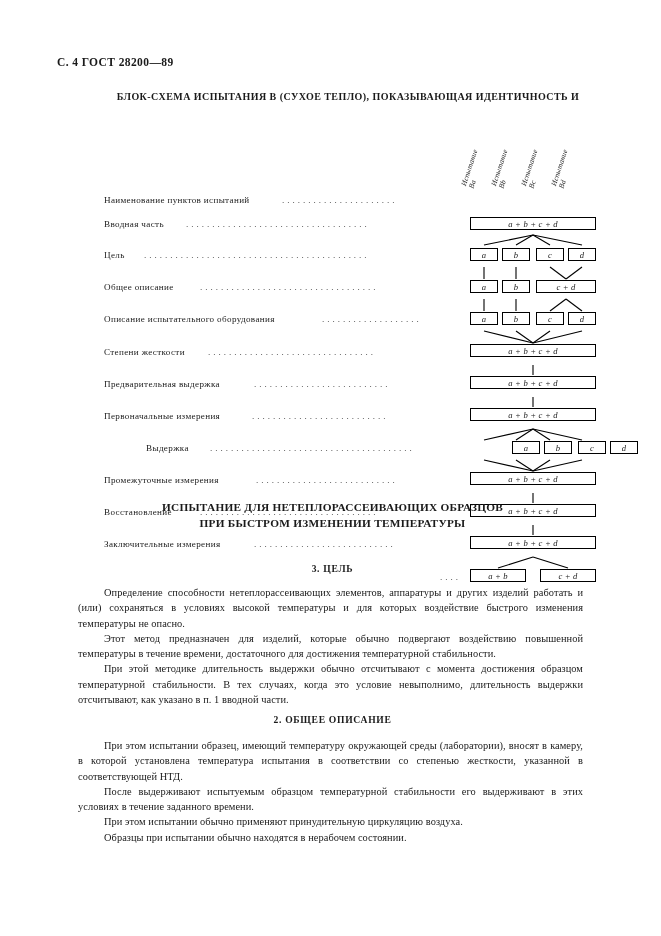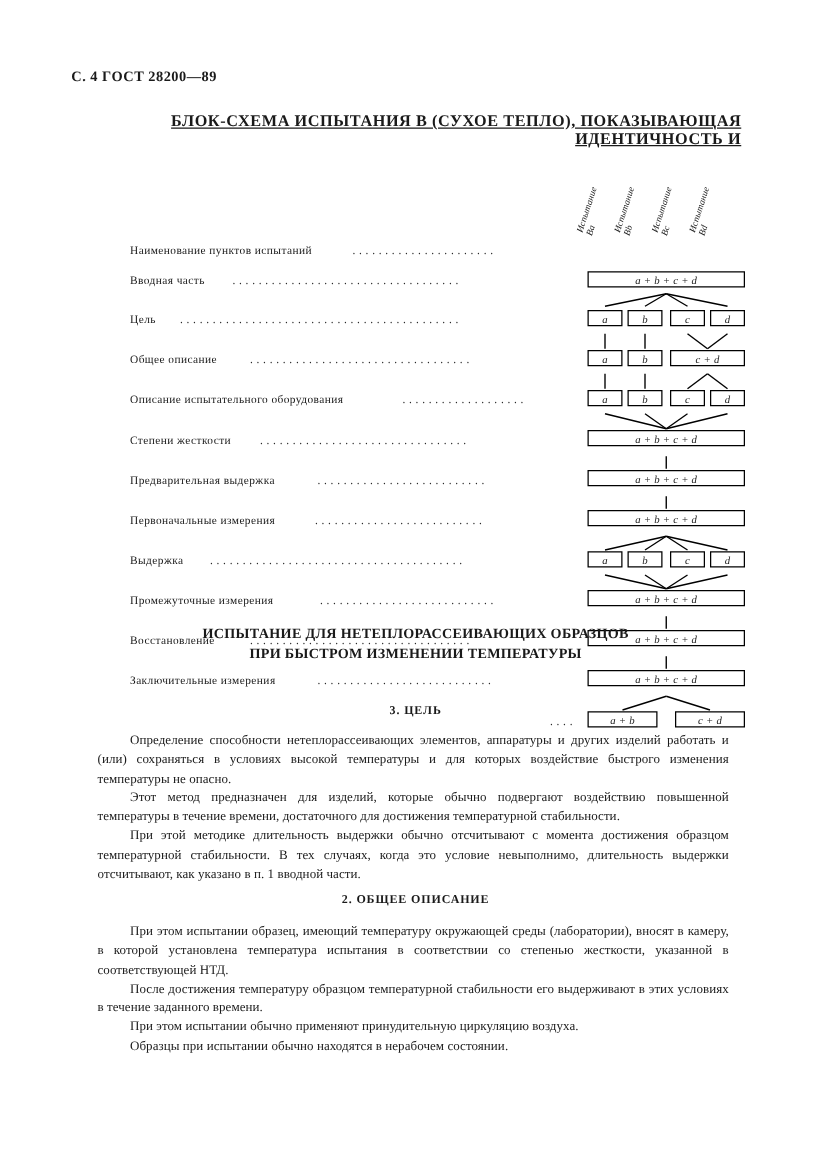--- a/index.html
+++ b/index.html
@@ -33,26 +33,25 @@
     letter-spacing: 0.4px;
     white-space: nowrap;
   }
 
   
   .chart-title {
     position: absolute;
     left: 103px;
     top: 90px;
     width: 490px;
-    font-size: 13px;
+    font-size: 10px;
     font-weight: bold;
     letter-spacing: 0.45px;
     line-height: 14px;
-    text-align: right;
-    text-decoration: underline;
+    text-align: center;
   }
   .chart-title .ln2 {
     display: block;
     padding-left: 22px;
   }
 
   
   .diagram {
     position: absolute;
     left: 104px;
@@ -325,21 +324,21 @@
 
       <div style="position:relative;height:11px;">
         <svg class="conn" width="126" height="11" style="position:absolute;left:366px;top:-1px;">
           <line x1="63" y1="0" x2="14" y2="11"></line>
           <line x1="63" y1="0" x2="46" y2="11"></line>
           <line x1="63" y1="0" x2="80" y2="11"></line>
           <line x1="63" y1="0" x2="112" y2="11"></line>
         </svg>
       </div>
 
-      <div class="drow" style="height:20px;">
+      <div class="drow" style="height:20px;margin-left:42px;">
         <span class="label" style="top:2px;">Выдержка</span>
         <span class="leader" style="left:64px;top:2px;">. . . . . . . . . . . . . . . . . . . . . . . . . . . . . . . . . . . . . . .</span>
         <div class="boxzone" style="height:20px;">
           <div class="bx q0" style="top:0px;">a</div>
           <div class="bx q1" style="top:0px;">b</div>
           <div class="bx q2" style="top:0px;">c</div>
           <div class="bx q3" style="top:0px;">d</div>
         </div>
       </div>
 
@@ -416,18 +415,18 @@
   <div class="para" style="top:585px;">
     <p>Определение способности нетеплорассеивающих элементов, аппаратуры и других изделий работать и (или) сохраняться в условиях высокой температуры и для которых воздействие быстрого изменения температуры не опасно.</p>
     <p>Этот метод предназначен для изделий, которые обычно подвергают воздействию повышенной температуры в течение времени, достаточного для достижения температурной стабильности.</p>
     <p>При этой методике длительность выдержки обычно отсчитывают с момента достижения образцом температурной стабильности. В тех случаях, когда это условие невыполнимо, длительность выдержки отсчитывают, как указано в п. 1 вводной части.</p>
   </div>
 
   <div class="subhead" style="top:714px;">2.  ОБЩЕЕ ОПИСАНИЕ</div>
 
   <div class="para" style="top:738px;">
     <p>При этом испытании образец, имеющий температуру окружающей среды (лаборатории), вносят в камеру, в которой установлена температура испытания в соответствии со степенью жесткости, указанной в соответствующей НТД.</p>
-    <p>После достижения температуру образцом температурной стабильности его выдерживают в этих условиях в течение заданного времени.</p>
+    <p>После выдерживают испытуемым образцом температурной стабильности его выдерживают в этих условиях в течение заданного времени.</p>
     <p>При этом испытании обычно применяют принудительную циркуляцию воздуха.</p>
     <p>Образцы при испытании обычно находятся в нерабочем состоянии.</p>
   </div>
 
 </div>
 
 </body></html>

